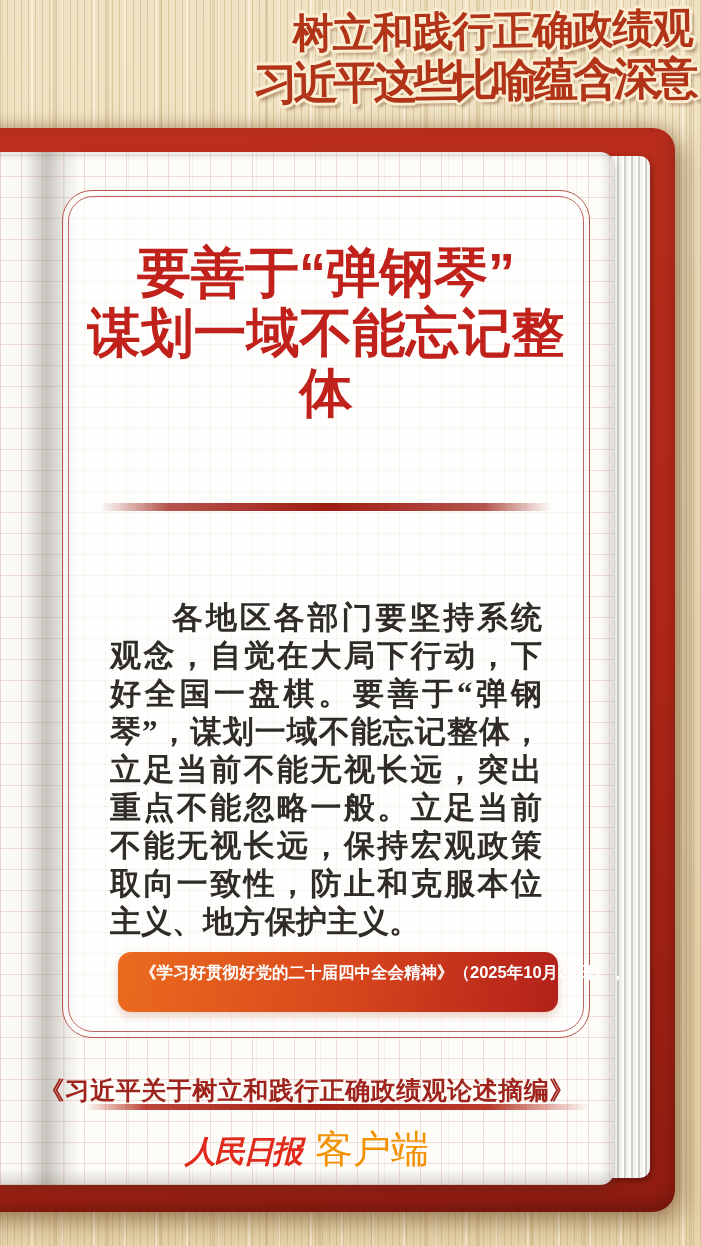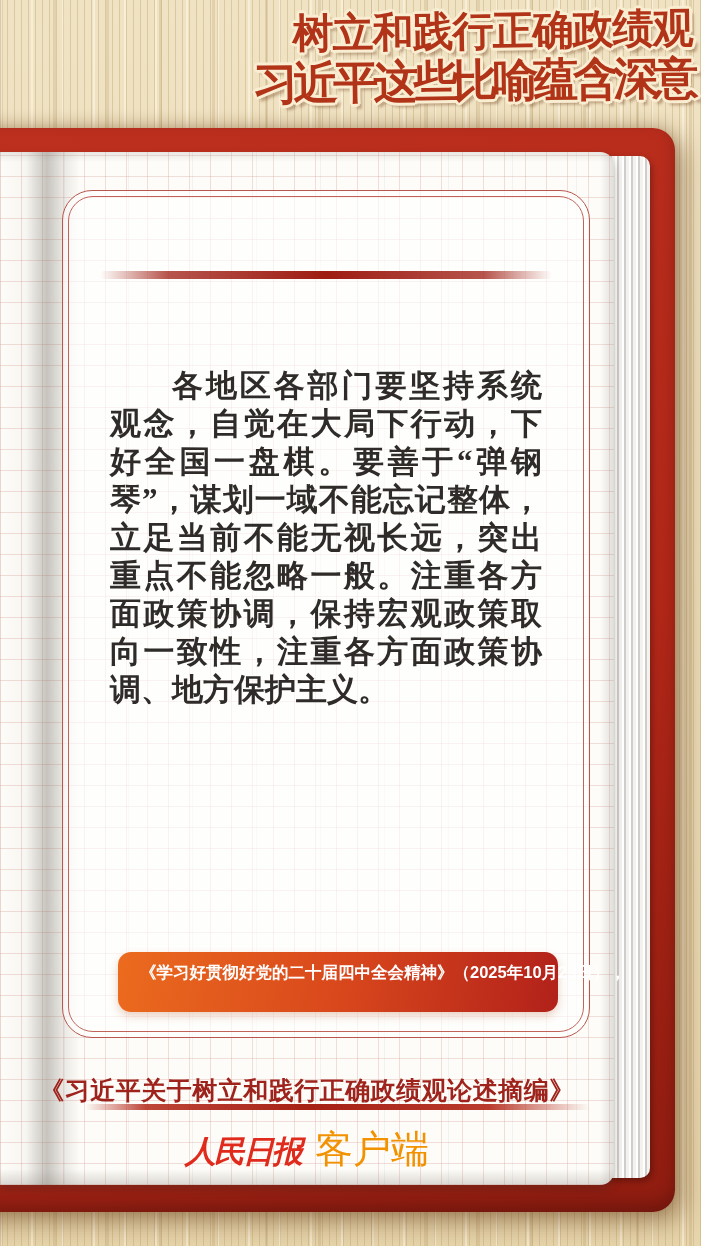--- a/index.html
+++ b/index.html
@@ -130,24 +130,28 @@
   <div class="header-line1">树立和践行正确政绩观</div>
   <div class="header-line2">习近平这些比喻蕴含深意</div>
 </div>
 
 <div class="book">
   <div class="page-stack"></div>
 
   <div class="page">
 
     <div class="card">
+      <div class="card-title">
+        <div class="title-line1">要善于“弹钢琴”</div>
+        <div class="title-line2">谋划一域不能忘记整体</div>
+      </div>
 
       <div class="divider"></div>
 
-      <div class="quote-body">各地区各部门要坚持系统观念，自觉在大局下行动，下好全国一盘棋。要善于“弹钢琴”，谋划一域不能忘记整体，立足当前不能无视长远，突出重点不能忽略一般。注重各方面政策协调，保持宏观政策取向一致性，注重各方面政策协调、地方保护主义。</div>
+      <div class="quote-body">各地区各部门要坚持系统观念，自觉在大局下行动，下好全国一盘棋。要善于“弹钢琴”，谋划一域不能忘记整体，立足当前不能无视长远，突出重点不能忽略一般。立足当前不能无视长远，保持宏观政策取向一致性，防止和克服本位主义、地方保护主义。</div>
 
       <div class="citation-badge">
         <div class="citation-line">《学习好贯彻好党的二十届四中全会精神》（2025年10月23日），</div>
       </div>
     </div>
 
     <div class="footer-caption">《习近平关于树立和践行正确政绩观论述摘编》</div>
     <div class="footer-underline"></div>
 
     <div class="brand">

